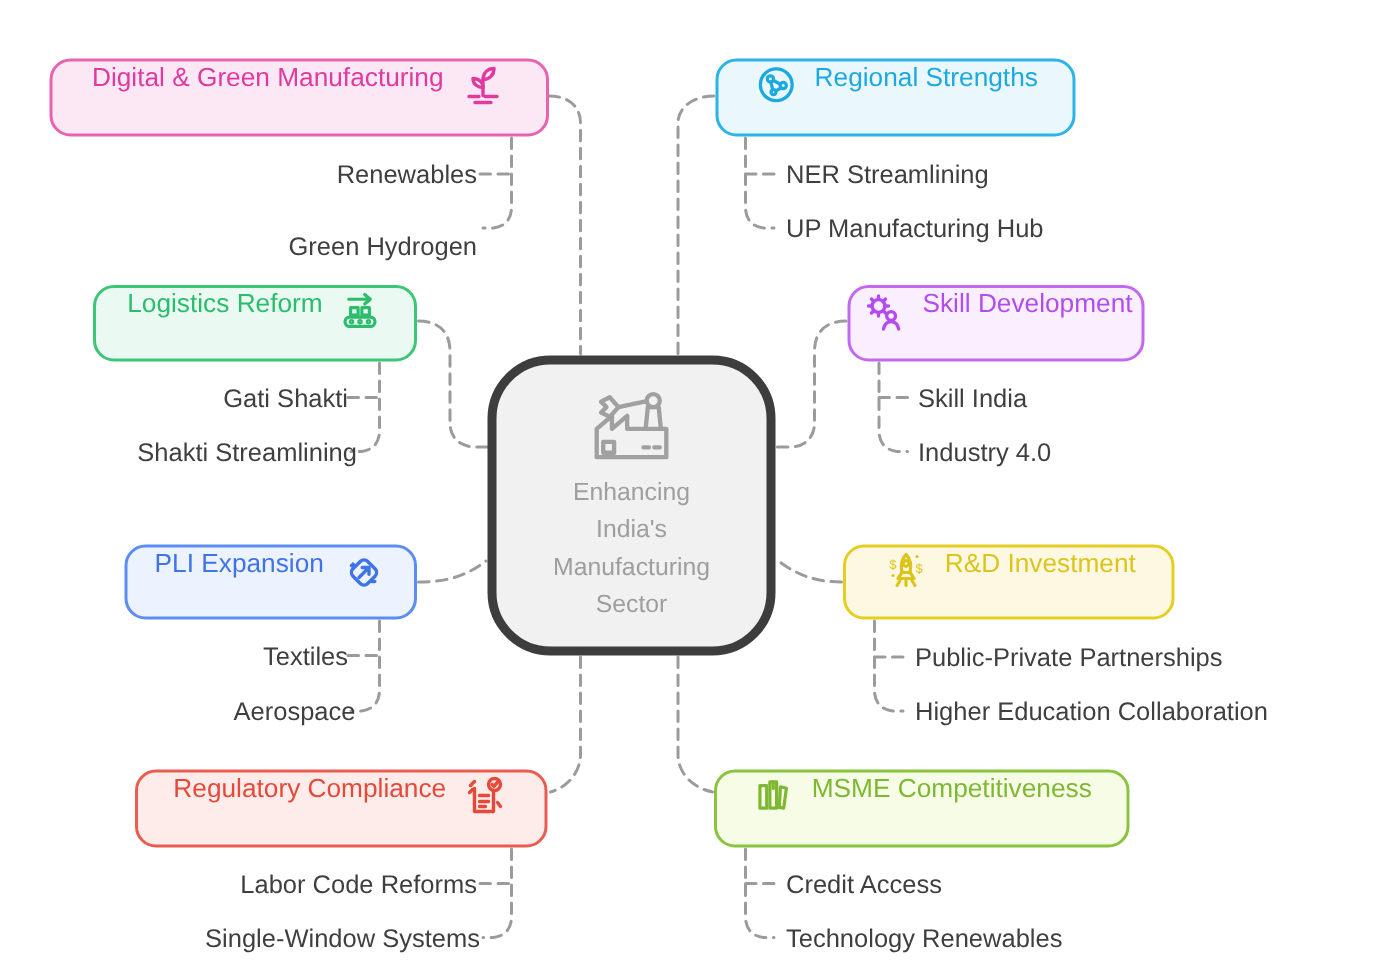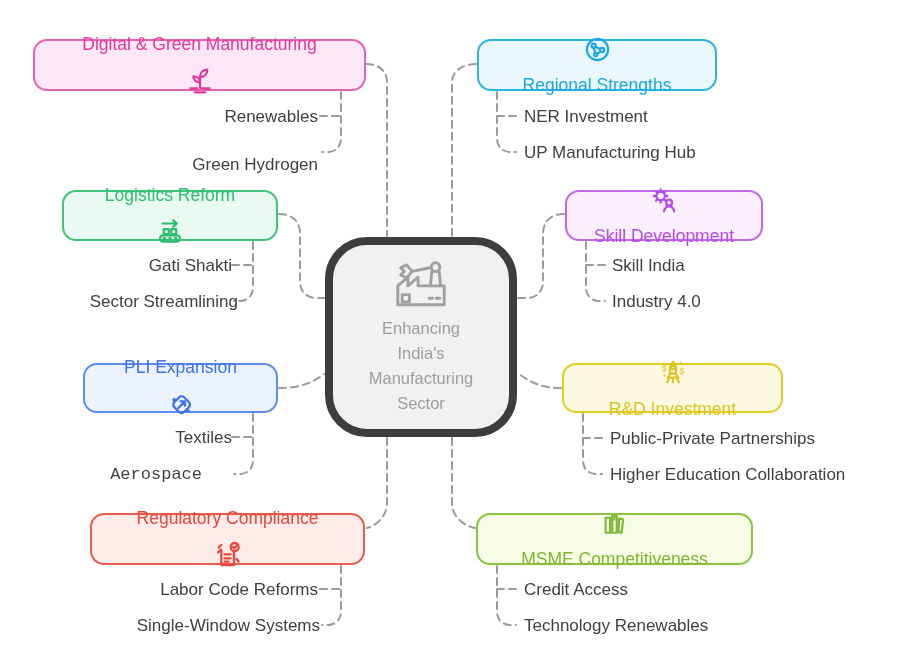--- a/index.html
+++ b/index.html
@@ -4,50 +4,50 @@
 <style>
   html,body{margin:0;padding:0;background:#ffffff;}
   .canvas{
     position:relative;width:924px;height:653px;background:#ffffff;overflow:hidden;
     font-family:"Liberation Sans","DejaVu Sans",sans-serif;
   }
   svg.connectors{position:absolute;left:0;top:0;pointer-events:none;}
   svg.connectors path{fill:none;stroke:var(--connector,#9B9B9B);stroke-width:2;stroke-linecap:round;stroke-dasharray:7 5;}
 
   .node{
-    position:absolute;box-sizing:border-box;display:flex;align-items:center;justify-content:center;
+    position:absolute;box-sizing:border-box;display:flex;align-items:flex-start;justify-content:center;
     gap:10px;border:2px solid var(--c,#888);background:var(--f,#eee);color:var(--t,#555);
-    border-radius:14px;font-size:17.5px;font-weight:500;white-space:nowrap;flex-direction:column;
+    border-radius:14px;font-size:17.5px;font-weight:500;white-space:nowrap;
   }
   .node .nlabel{color:var(--t);}
   .node svg{flex:0 0 auto;display:block;}
 
   .n0{left:33px;top:39px;width:333px;height:52px;}
   .n1{left:477px;top:39px;width:240px;height:52px;}
   .n2{left:62px;top:190px;width:216px;height:51px;}
   .n3{left:565px;top:190px;width:198px;height:51px;}
   .n4{left:83px;top:363px;width:195px;height:50px;}
   .n5{left:562px;top:363px;width:221px;height:50px;}
   .n6{left:90px;top:513px;width:275px;height:52px;}
   .n7{left:476px;top:513px;width:277px;height:52px;}
 
   .center{
     position:absolute;left:325px;top:237px;width:192px;height:200px;box-sizing:border-box;
-    border:8px solid #3b82f6;background:#F1F1F1;border-radius:42px;
+    border:6px solid #3b82f6;background:#F1F1F1;border-radius:42px;
     display:flex;flex-direction:column;align-items:center;justify-content:center;
   }
   .center .clabel{margin-top:8px;text-align:center;font-size:16.5px;line-height:1.52;color:#9E9E9E;}
 
   .item{
     position:absolute;height:21px;line-height:21px;font-size:17px;color:#3F3F3F;white-space:nowrap;
   }
   .il{text-align:right;}
   .s0{right:606px;top:106px;} .s1{right:606px;top:142px;margin-top:12px;}
   .s2{right:692px;top:255px;} .s3{right:686px;top:291px;}
-  .s4{right:692px;top:427px;} .s5{right:722px;top:464px;font-family:Liberation Mono, monospace;}
+  .s4{right:692px;top:427px;} .s5{right:687px;top:464px;}
   .s6{right:606px;top:579px;} .s7{right:604px;top:615px;}
   .r0{left:524px;top:106px;}  .r1{left:524px;top:142px;}
   .r2{left:612px;top:255px;}  .r3{left:612px;top:291px;}
   .r4{left:610px;top:428px;}  .r5{left:610px;top:464px;}
   .r6{left:524px;top:579px;}  .r7{left:524px;top:615px;}
 </style>
 </head>
 <body>
 
 <div class="canvas">
@@ -184,27 +184,27 @@
       <rect x="9.8" y="5" width="3.6" height="14"></rect>
       <path d="M15.4 7.6 L18.6 8.4 L17.2 19 L14.8 18.6 Z"></path>
       <path d="M11.6 5 V8.5"></path>
     </svg>
     <span class="nlabel">MSME Competitiveness</span>
   </div>
 
   <div class="item il s0" style="color: rgb(63, 63, 63);">Renewables</div>
   <div class="item il s1" style="color: rgb(63, 63, 63);">Green Hydrogen</div>
   <div class="item il s2" style="color: rgb(63, 63, 63);">Gati Shakti</div>
-  <div class="item il s3" style="color: rgb(63, 63, 63);">Sector Streamlining</div>
+  <div class="item il s3" style="color: rgb(63, 63, 63);">Shakti Streamlining</div>
   <div class="item il s4" style="color: rgb(63, 63, 63);">Textiles</div>
   <div class="item il s5" style="color: rgb(63, 63, 63);">Aerospace</div>
   <div class="item il s6" style="color: rgb(63, 63, 63);">Labor Code Reforms</div>
   <div class="item il s7" style="color: rgb(63, 63, 63);">Single-Window Systems</div>
 
-  <div class="item r0" style="color: rgb(63, 63, 63);">NER Investment</div>
+  <div class="item r0" style="color: rgb(63, 63, 63);">NER Streamlining</div>
   <div class="item r1" style="color: rgb(63, 63, 63);">UP Manufacturing Hub</div>
   <div class="item r2" style="color: rgb(63, 63, 63);">Skill India</div>
   <div class="item r3" style="color: rgb(63, 63, 63);">Industry 4.0</div>
   <div class="item r4" style="color: rgb(63, 63, 63);">Public-Private Partnerships</div>
   <div class="item r5" style="color: rgb(63, 63, 63);">Higher Education Collaboration</div>
   <div class="item r6" style="color: rgb(63, 63, 63);">Credit Access</div>
   <div class="item r7" style="color: rgb(63, 63, 63);">Technology Renewables</div>
 
 </div>
 

